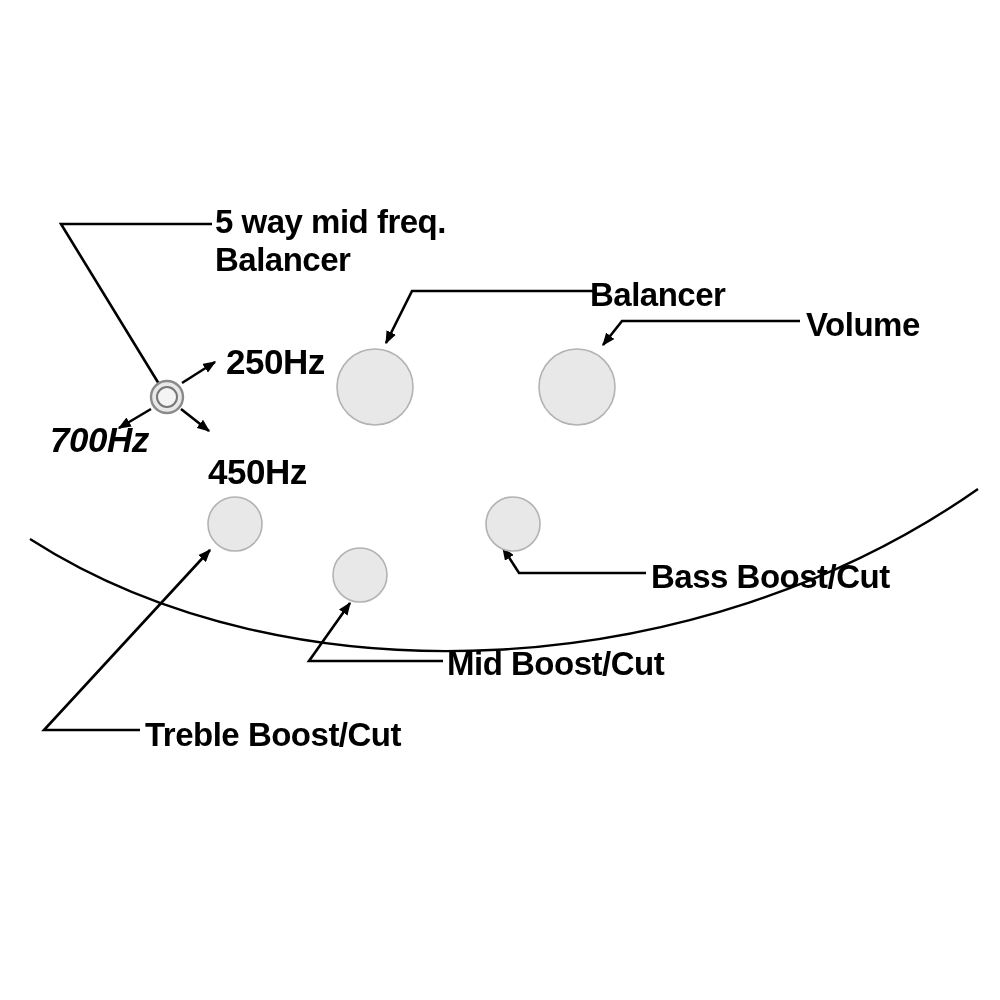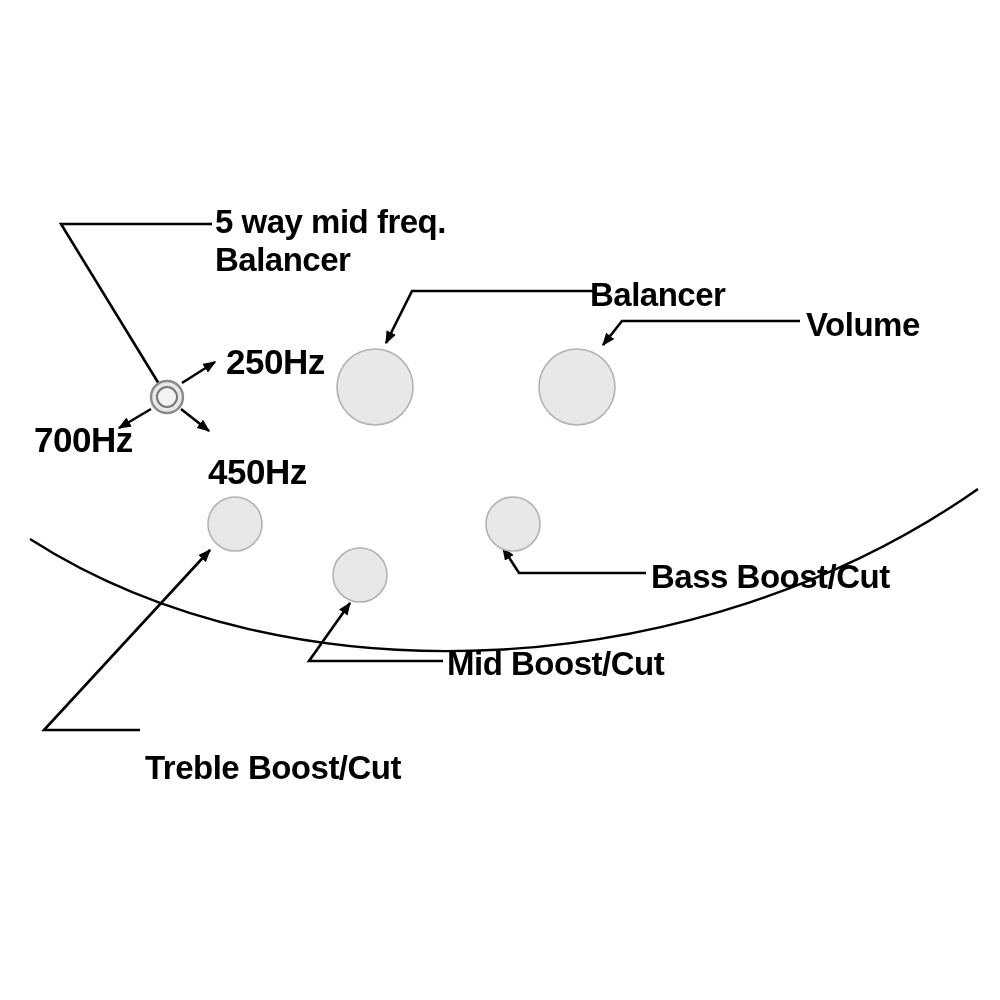--- a/index.html
+++ b/index.html
@@ -72,23 +72,23 @@
     <div>5 way mid freq.</div>
     <div>Balancer</div>
   </div>
 
   <div class="label" style="left:590px; top:276px;">Balancer</div>
 
   <div class="label" style="left:806px; top:306px;">Volume</div>
 
   <div class="label small" style="left:226px; top:342px;">250Hz</div>
 
-  <div class="label small" style="left:34px; top:420px;">700Hz</div>
+  <div class="label small" style="left:50px; top:420px;font-style:italic;">700Hz</div>
 
   <div class="label small" style="left:208px; top:452px;">450Hz</div>
 
   <div class="label" style="left:651px; top:558px;">Bass Boost/Cut</div>
 
   <div class="label" style="left:447px; top:645px;">Mid Boost/Cut</div>
 
-  <div class="label" style="left:145px; top:749px;">Treble Boost/Cut</div>
+  <div class="label" style="left:145px; top:716px;">Treble Boost/Cut</div>
 
 </div>
 
 </body></html>

